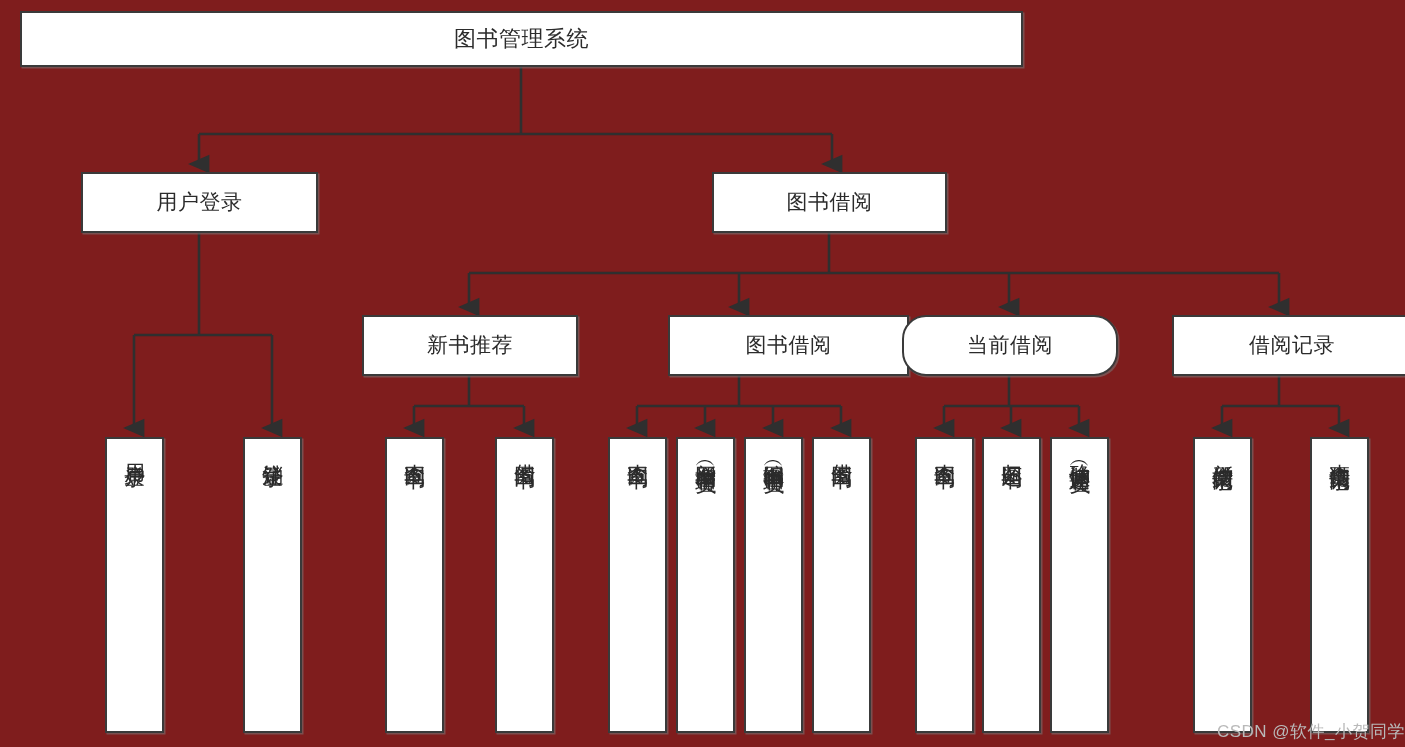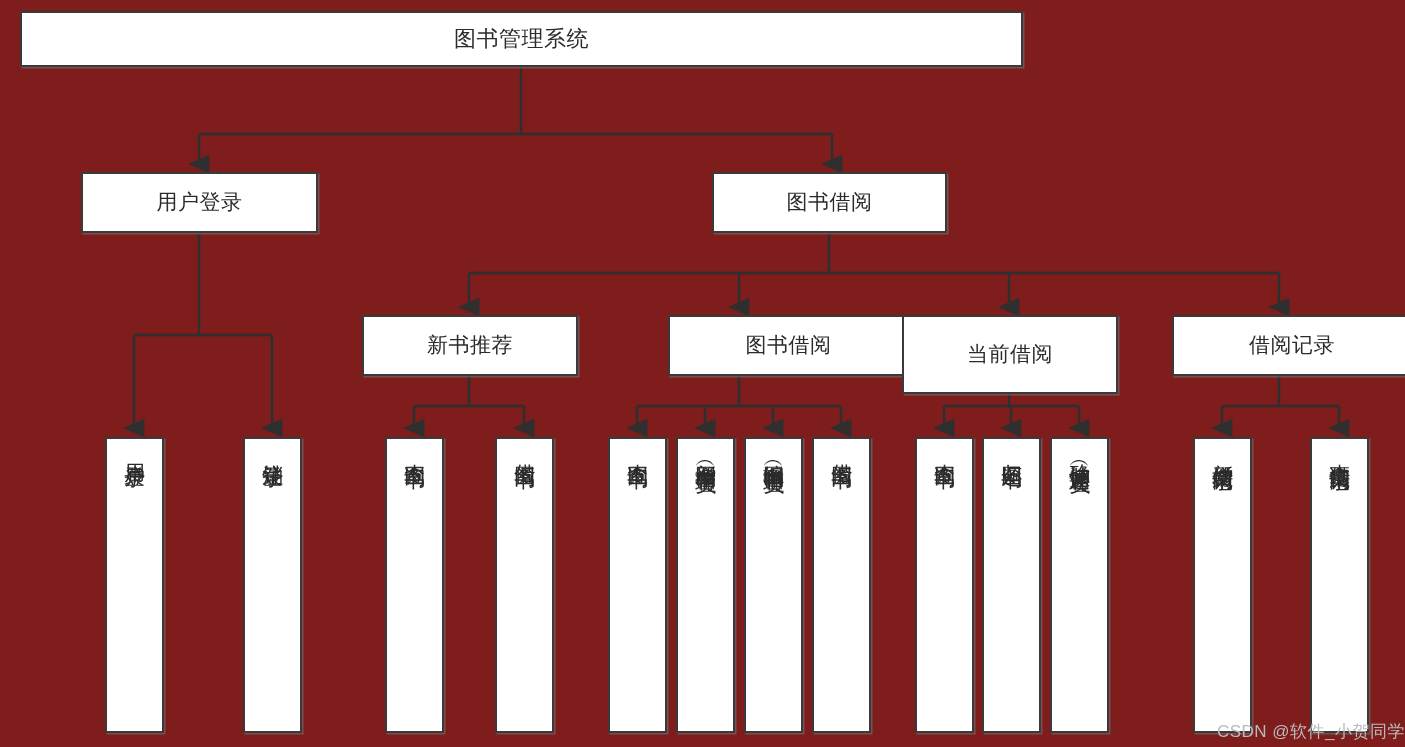--- a/index.html
+++ b/index.html
@@ -141,21 +141,21 @@
   </div>
 
   <div class="node" style="left:362px; top:315px; width:216px; height:61px;">
     <span class="label">新书推荐</span>
   </div>
 
   <div class="node" style="left:632px; top:315px; width:241px; height:61px;margin-left:36px;">
     <span class="label">图书借阅</span>
   </div>
 
-  <div class="node" style="left:902px; top:315px; width:216px; height:79px;">
+  <div class="node" style="left:902px; top:315px; width:216px; height:61px;border-radius:24px;">
     <span class="label">当前借阅</span>
   </div>
 
   <div class="node" style="left:1172px; top:315px; width:240px; height:61px;">
     <span class="label">借阅记录</span>
   </div>
 
   <div class="node leaf" style="left:105px; top:437px; width:59px; height:296px;">
     <span class="label">用户登录</span>
   </div>

